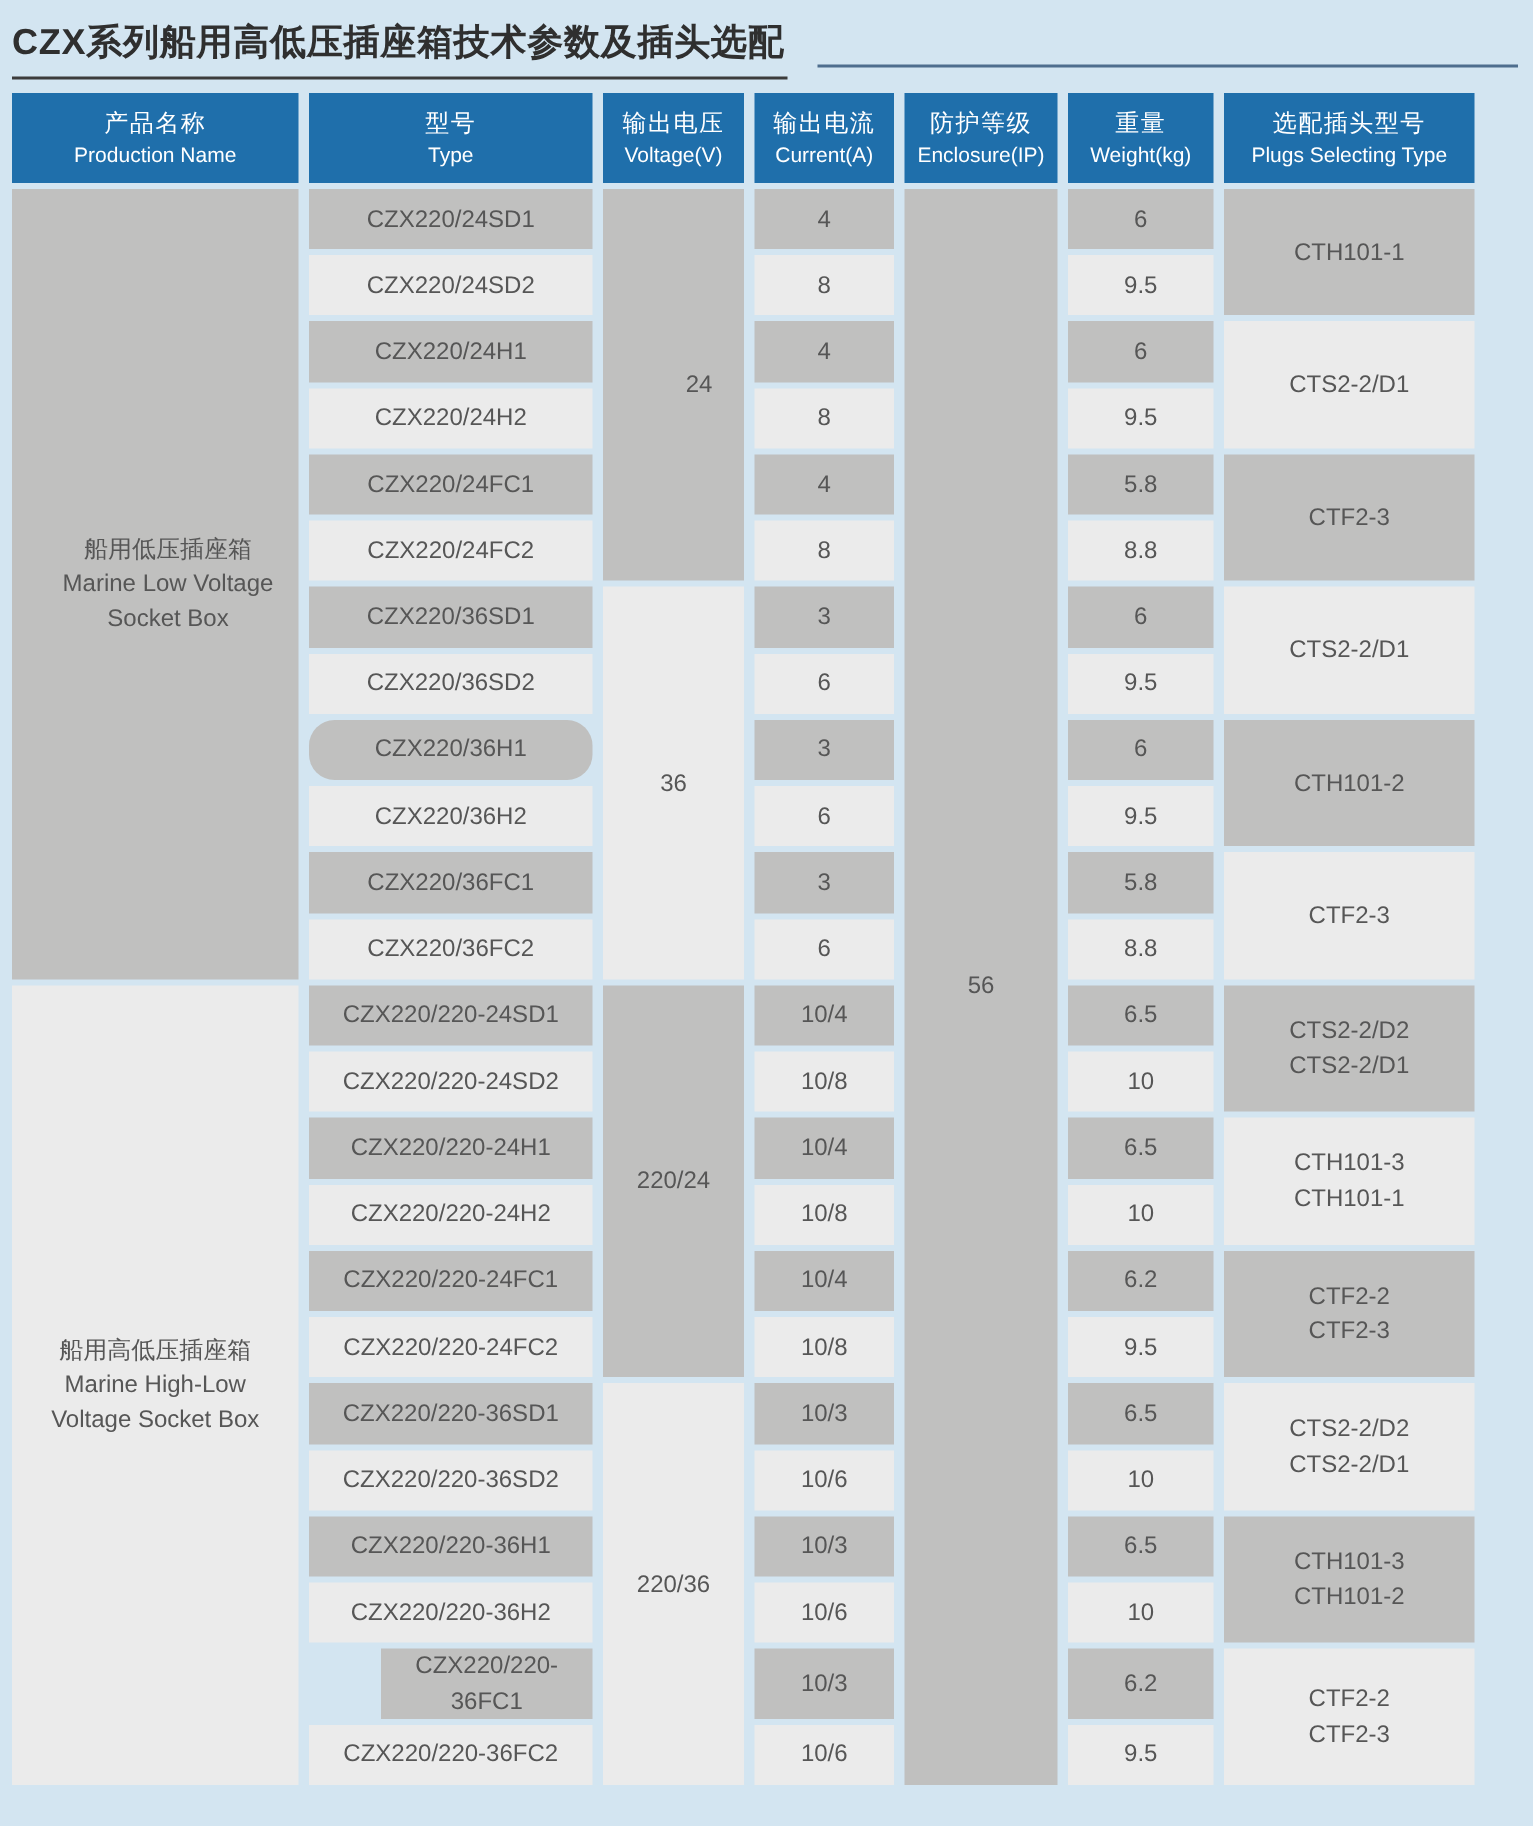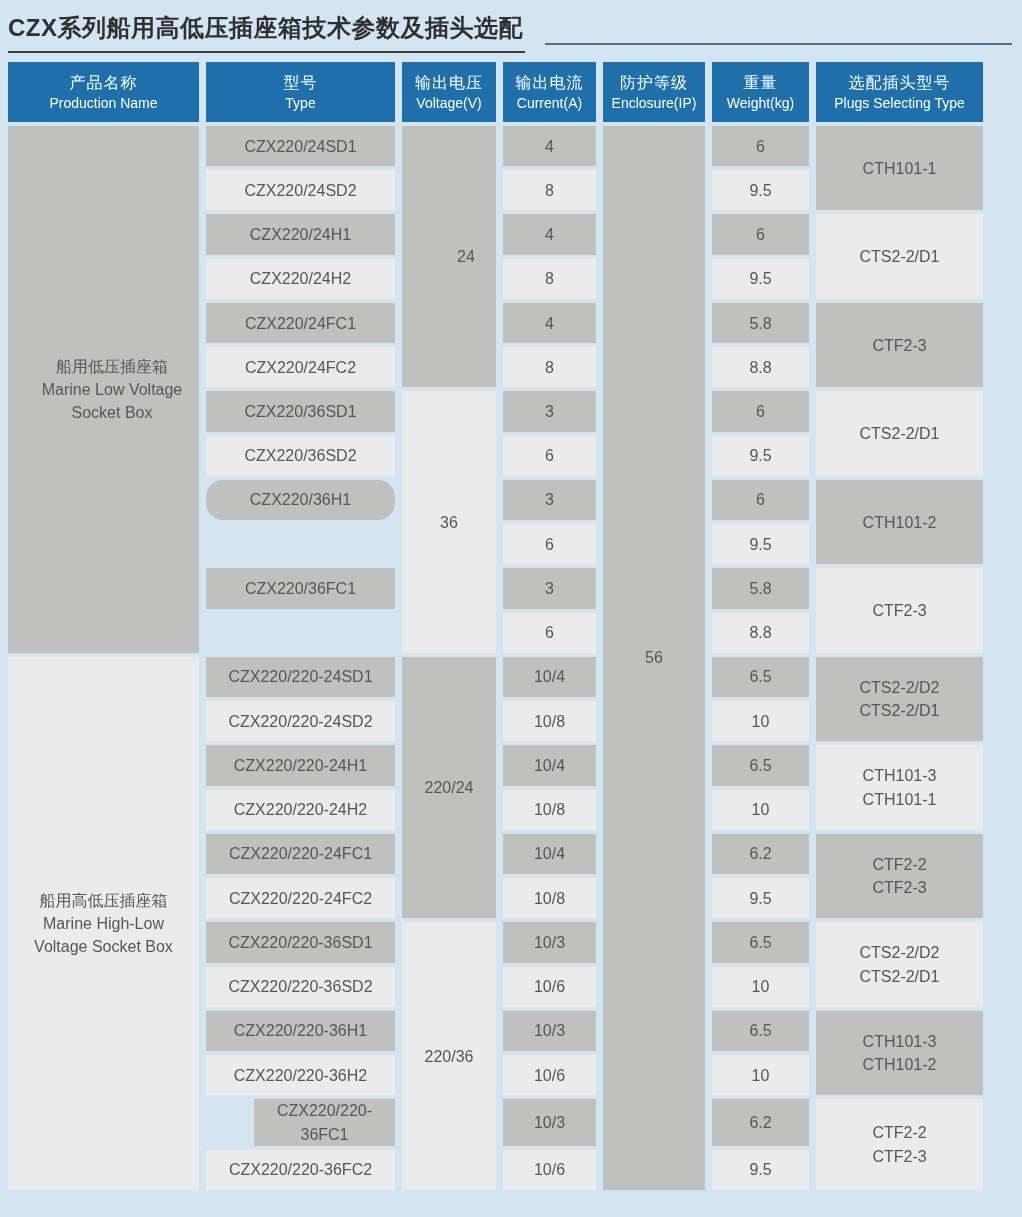--- a/index.html
+++ b/index.html
@@ -182,34 +182,40 @@
     </div>
     <div class="cell body-cell shade-dark" style="grid-area: 10 / 2 / span 1; border-radius: 17px;">
       <div>CZX220/36H1</div>
     </div>
     <div class="cell body-cell shade-dark" style="grid-area: 10 / 4 / span 1;">
       <div>3</div>
     </div>
     <div class="cell body-cell shade-dark" style="grid-area: 10 / 6 / span 1;">
       <div>6</div>
     </div>
+    <div class="cell body-cell shade-light" style="grid-area: 11 / 2 / span 1;">
+      <div>CZX220/36H2</div>
+    </div>
     <div class="cell body-cell shade-light" style="grid-area: 11 / 4 / span 1;">
       <div>6</div>
     </div>
     <div class="cell body-cell shade-light" style="grid-area: 11 / 6 / span 1;">
       <div>9.5</div>
     </div>
     <div class="cell body-cell shade-dark" style="grid-area: 12 / 2 / span 1;">
       <div>CZX220/36FC1</div>
     </div>
     <div class="cell body-cell shade-dark" style="grid-area: 12 / 4 / span 1;">
       <div>3</div>
     </div>
     <div class="cell body-cell shade-dark" style="grid-area: 12 / 6 / span 1;">
       <div>5.8</div>
+    </div>
+    <div class="cell body-cell shade-light" style="grid-area: 13 / 2 / span 1;">
+      <div>CZX220/36FC2</div>
     </div>
     <div class="cell body-cell shade-light" style="grid-area: 13 / 4 / span 1;">
       <div>6</div>
     </div>
     <div class="cell body-cell shade-light" style="grid-area: 13 / 6 / span 1;">
       <div>8.8</div>
     </div>
     <div class="cell body-cell shade-dark" style="grid-area: 14 / 2 / span 1;">
       <div>CZX220/220-24SD1</div>
     </div>

